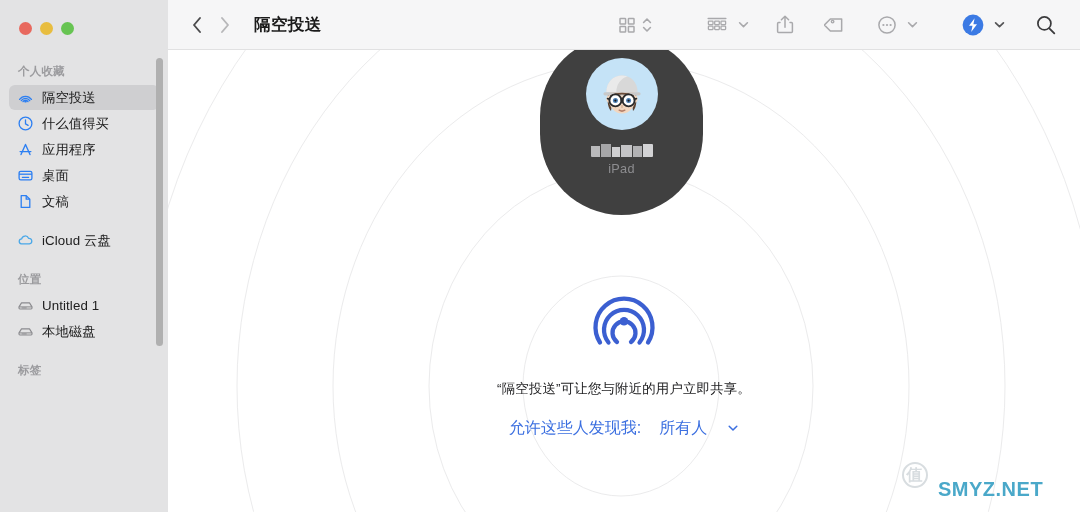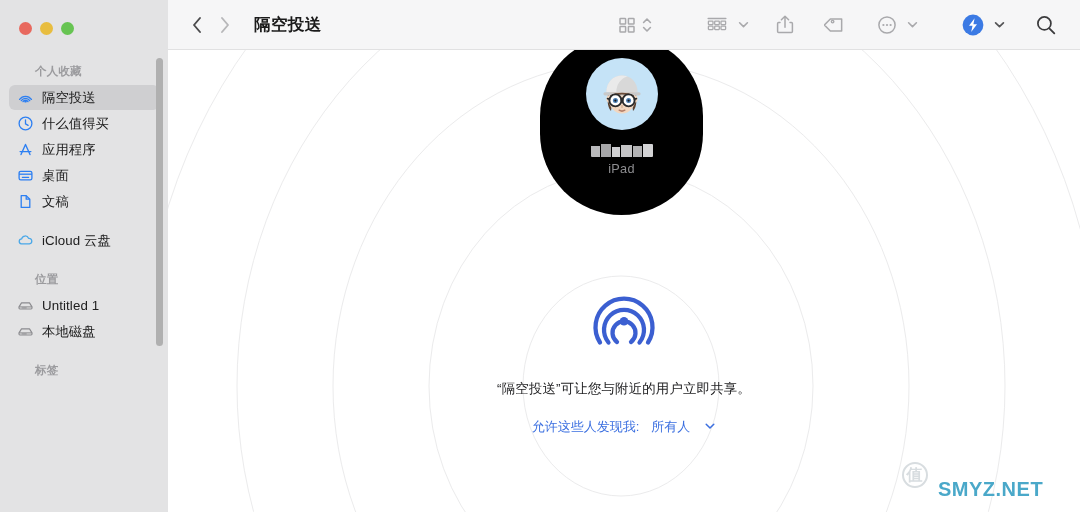--- a/index.html
+++ b/index.html
@@ -39,21 +39,21 @@
 
   #sidebar-scroll {
     position: absolute;
     top: 58px; left: 0;
     width: 168px; height: 454px;
   }
   .sb-section-header {
     font-size: 11.5px;
     color: #9b9b9e;
     font-weight: 600;
-    padding: 0 0 0 35px;
+    padding: 0 0 0 18px;
     letter-spacing: .2px;
     height: 26px;
     display: flex; align-items: center;
   }
   .sb-item {
     display: flex;
     align-items: center;
     height: 25px;
     margin: 1px 9px 1px 9px;
     padding-left: 8px;
@@ -133,21 +133,21 @@
     width: 912px; height: 462px;
     pointer-events: none;
   }
 
   
   #device-tile {
     position: absolute;
     left: 372px; top: 35px;
     width: 163px; height: 180px;
     border-radius: 82px;
-    background: #000000;
+    background: #404040;
     display: flex;
     flex-direction: column;
     align-items: center;
     z-index: 3;
   }
   #avatar {
     margin-top: 23px;
     width: 72px; height: 72px;
     border-radius: 50%;
     background: #c5e3f7;
@@ -187,25 +187,25 @@
   }
   #footer-desc {
     margin-top: 22px;
     font-size: 13.4px;
     color: #1d1d1f;
     letter-spacing: .2px;
     white-space: nowrap;
   }
   #footer-link {
     margin-top: 20px;
-    font-size: 13px;
+    font-size: 16px;
     color: #3b6fe0;
     display: flex;
     align-items: center;
-    gap: 14px;
+    gap: 20px;
     cursor: default;
     white-space: nowrap;
   }
   #footer-link .lk-sep { margin-left: -2px; }
 
   
   #watermark {
     position: absolute;
     right: 8px; bottom: 6px;
     width: 180px; height: 54px;

